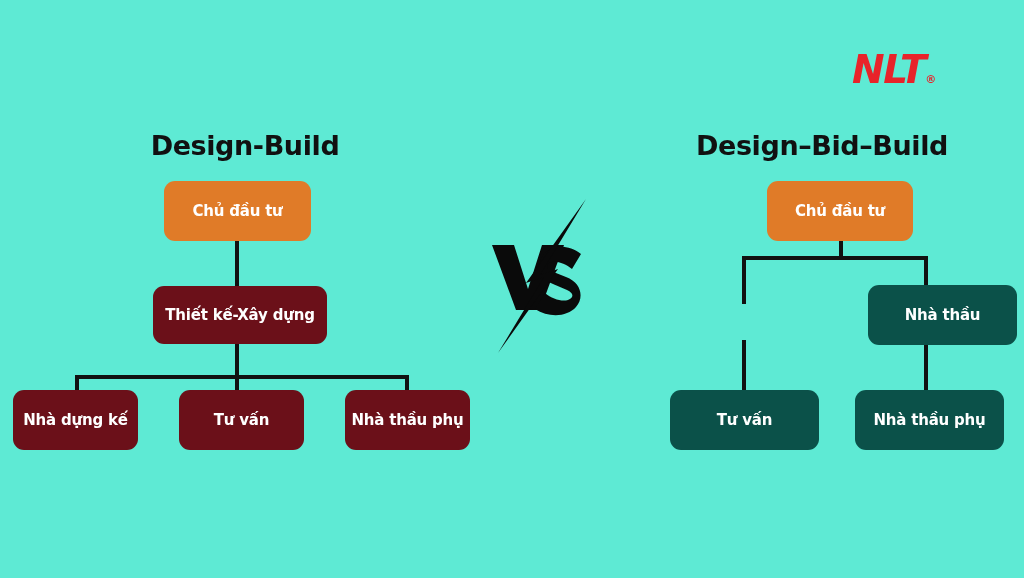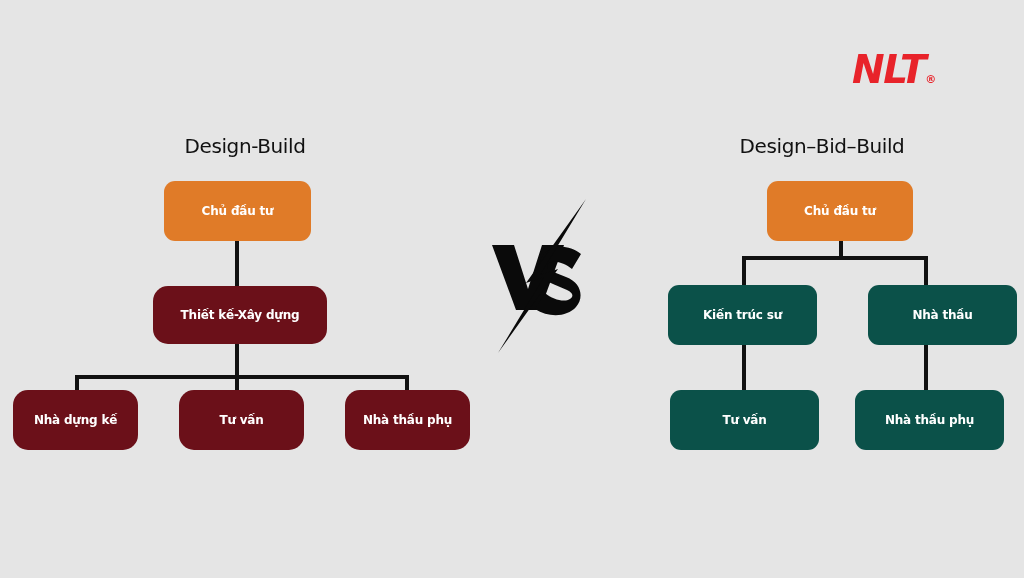--- a/index.html
+++ b/index.html
@@ -12,21 +12,21 @@
     height: 578px;
     position: relative;
     overflow: hidden;
     font-family: "DejaVu Sans", sans-serif;
   }
   #stage {
     position: absolute;
     left: 0; top: 0;
     width: 1024px;
     height: 578px;
-    background: #e5e5e5;
+    background: #5eead4;
   }
 
   
   #brand-logo {
     position: absolute;
     left: 852px;
     top: 46px;
     width: 110px;
     height: 48px;
     color: #E8232A;
@@ -43,50 +43,50 @@
     font-style: normal;
     font-weight: bold;
     vertical-align: baseline;
     letter-spacing: 0;
   }
 
   
   .diagram-title {
     position: absolute;
     font-family: "DejaVu Sans", sans-serif;
-    font-weight: normal;
-    font-size: 20px;
+    font-weight: bold;
+    font-size: 27px;
     color: #111111;
     letter-spacing: -0.4px;
     white-space: nowrap;
     text-align: center;
     line-height: 34px;
   }
   #title-left  { left: 0px;   top: 129px; width: 490px; }
   #title-right { left: 620px; top: 129px; width: 404px; }
 
   
   .node {
     position: absolute;
     display: flex;
     align-items: center;
     justify-content: center;
     border-radius: 11px;
     color: #ffffff;
     font-family: "DejaVu Sans", sans-serif;
     font-weight: bold;
-    font-size: 12px;
+    font-size: 15px;
     letter-spacing: -0.2px;
     text-align: center;
     white-space: nowrap;
     z-index: 3;
     box-sizing: border-box;
   }
   .node.orange { background: #E07B28; }
-  .node.maroon { background: #6B1019; border-radius: 15px; }
+  .node.maroon { background: #6B1019; }
   .node.teal   { background: #0B5149; }
 
   
   .conn {
     position: absolute;
     background: #111111;
     z-index: 1;
   }
   .conn.v { width: 4px; }
   .conn.h { height: 4px; }
@@ -161,23 +161,20 @@
   <div class="conn h" style="left:742px; top:256px; width:186px;"></div>
   <div class="conn v" style="left:742px; top:256px; height:48px;"></div>
   <div class="conn v" style="left:924px; top:256px; height:48px;"></div>
   <div class="conn v" style="left:742px; top:340px; height:55px;"></div>
   <div class="conn v" style="left:924px; top:340px; height:55px;"></div>
 
   <div class="node orange" style="left:767px; top:181px; width:146px; height:60px;">
     <span>Chủ đầu tư</span>
   </div>
 
-  <div class="node teal" style="left:668px; top:285px; width:149px; height:60px;">
-    <span>Kiến trúc sư</span>
-  </div>
 
   <div class="node teal" style="left:849px; top:285px; width:149px; height:60px;margin-left:19px;">
     <span>Nhà thầu</span>
   </div>
 
   <div class="node teal" style="left:670px; top:390px; width:149px; height:60px;">
     <span>Tư vấn</span>
   </div>
 
   <div class="node teal" style="left:855px; top:390px; width:149px; height:60px;">

